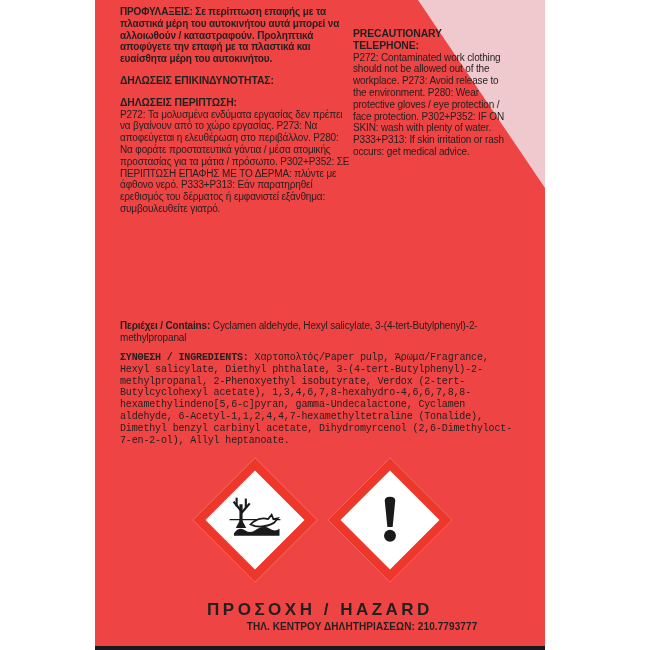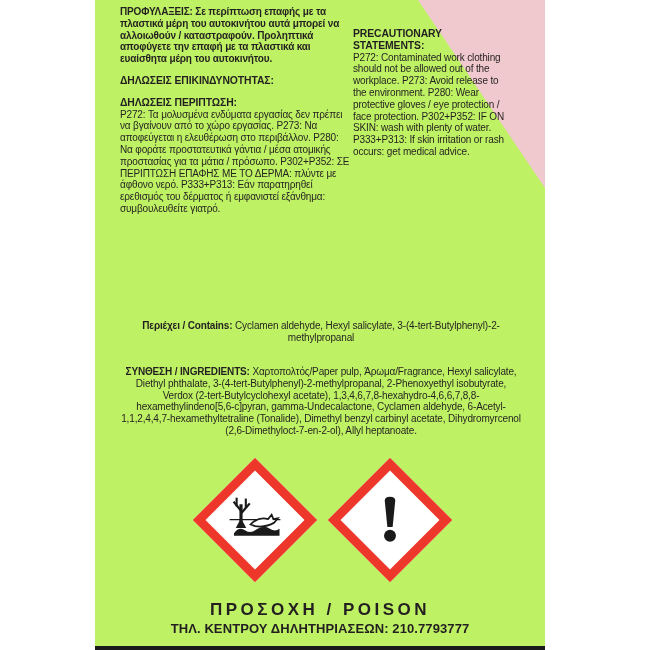--- a/index.html
+++ b/index.html
@@ -2,70 +2,70 @@
 <html><head>
 <meta charset="utf-8">
 <style>
   html,body{margin:0;padding:0;}
   .page{
     position:relative;width:650px;height:650px;background:#ffffff;overflow:hidden;
     font-family:"Liberation Sans",sans-serif;color:#231f20;
   }
   .label{
     position:absolute;left:95px;top:0;width:450px;height:650px;
-    background:#bef264;overflow:hidden;
+    background:#ef4444;overflow:hidden;
   }
   .light-tri{
     position:absolute;left:323px;top:0;width:127px;height:188px;
     background:#f0c9ce;
     clip-path:polygon(0 0,100% 0,100% 100%);
   }
   .col{position:absolute;top:6px;}
   .col-left{left:25px;width:233px;}
   .col-right{left:258px;width:160px;}
   .body-txt{margin:0;font-size:10px;line-height:11.8px;letter-spacing:-0.15px;}
   .bold{font-weight:bold;}
   .sec-header{margin:10px 12px 0 0;font-size:10.4px;line-height:11.8px;font-weight:bold;letter-spacing:-0.1px;}
   .sec-header.big-gap{margin-top:22px;}
-  .full-sec{position:absolute;left:25px;width:402px;text-align:center;}
+  .full-sec{position:absolute;left:25px;width:402px;}
   .contains-sec{top:320px;}
-  .ingredients-sec{top:366px;}
+  .ingredients-sec{top:352px;font-family:Liberation Mono, monospace;}
   .picto{
     position:absolute;top:476px;width:88px;height:88px;
     background:#ffffff;border:9px solid #ee372b;box-sizing:border-box;
     transform:rotate(45deg);
   }
   .picto-1{left:116px;}
   .picto-2{left:251px;}
   .picto-inner{
     position:absolute;inset:0;display:flex;align-items:center;justify-content:center;
     transform:rotate(-45deg);
   }
   .warning-block{position:absolute;left:0;width:450px;text-align:center;}
   .warning-title{top:600px;font-size:17px;font-weight:bold;letter-spacing:3.5px;}
-  .phone-gr{top:621px;font-size:13px;font-weight:bold;letter-spacing:0.1px;}
+  .phone-gr{top:621px;font-size:10px;font-weight:bold;letter-spacing:0.1px;margin-left:42px;}
   .phone-en{top:634px;font-size:11px;font-weight:bold;letter-spacing:0.1px;}
   .bottom-strip{position:absolute;left:0;bottom:0;width:450px;height:4px;background:#1a1a1a;}
 </style>
 </head>
 <body>
 
 <div class="page">
   <div class="label">
     <div class="light-tri"></div>
 
     <div class="col col-left">
       <p class="body-txt bold">ΠΡΟΦΥΛΑΞΕΙΣ: Σε περίπτωση επαφής με τα πλαστικά μέρη του αυτοκινήτου αυτά μπορεί να αλλοιωθούν / καταστραφούν. Προληπτικά αποφύγετε την επαφή με τα πλαστικά και ευαίσθητα μέρη του αυτοκινήτου.</p>
       <p class="sec-header">ΔΗΛΩΣΕΙΣ ΕΠΙΚΙΝΔΥΝΟΤΗΤΑΣ:</p>
       <p class="sec-header">ΔΗΛΩΣΕΙΣ ΠΕΡΙΠΤΩΣΗ:</p>
       <p class="body-txt">P272: Τα μολυσμένα ενδύματα εργασίας δεν πρέπει να βγαίνουν από το χώρο εργασίας. P273: Να αποφεύγεται η ελευθέρωση στο περιβάλλον. P280: Να φοράτε προστατευτικά γάντια / μέσα ατομικής προστασίας για τα μάτια / πρόσωπο. P302+P352: ΣΕ ΠΕΡΙΠΤΩΣΗ ΕΠΑΦΗΣ ΜΕ ΤΟ ΔΕΡΜΑ: πλύντε με άφθονο νερό. P333+P313: Εάν παρατηρηθεί ερεθισμός του δέρματος ή εμφανιστεί εξάνθημα: συμβουλευθείτε γιατρό.</p>
     </div>
 
     <div class="col col-right">
-      <p class="sec-header big-gap">PRECAUTIONARY STATEMENTS:</p>
+      <p class="sec-header big-gap">PRECAUTIONARY TELEPHONE:</p>
       <p class="body-txt">P272: Contaminated work clothing should not be allowed out of the workplace. P273: Avoid release to the environment. P280: Wear protective gloves / eye protection / face protection. P302+P352: IF ON SKIN: wash with plenty of water. P333+P313: If skin irritation or rash occurs: get medical advice.</p>
     </div>
 
     <p class="body-txt full-sec contains-sec">
       <span class="bold">Περιέχει / Contains:</span>
       <span>Cyclamen aldehyde, Hexyl salicylate, 3-(4-tert-Butylphenyl)-2-methylpropanal</span>
     </p>
 
     <p class="body-txt full-sec ingredients-sec">
       <span class="bold">ΣΥΝΘΕΣΗ / INGREDIENTS:</span>
@@ -91,18 +91,18 @@
     </div>
     <div class="picto picto-2">
       <div class="picto-inner">
         <svg width="56" height="56" viewBox="0 0 64 64">
           <path d="M26 10 Q26 5.5 32 5.5 Q38 5.5 38 10 L35 40 L29 40 Z" fill="#1a1a1a"></path>
           <circle cx="32" cy="50" r="6.8" fill="#1a1a1a"></circle>
         </svg>
       </div>
     </div>
 
-    <div class="warning-block warning-title">ΠΡΟΣΟΧΗ / POISON</div>
+    <div class="warning-block warning-title">ΠΡΟΣΟΧΗ / HAZARD</div>
     <div class="warning-block phone-gr">ΤΗΛ. ΚΕΝΤΡΟΥ ΔΗΛΗΤΗΡΙΑΣΕΩΝ: 210.7793777</div>
 
     <div class="bottom-strip"></div>
   </div>
 </div>
 
 </body></html>

